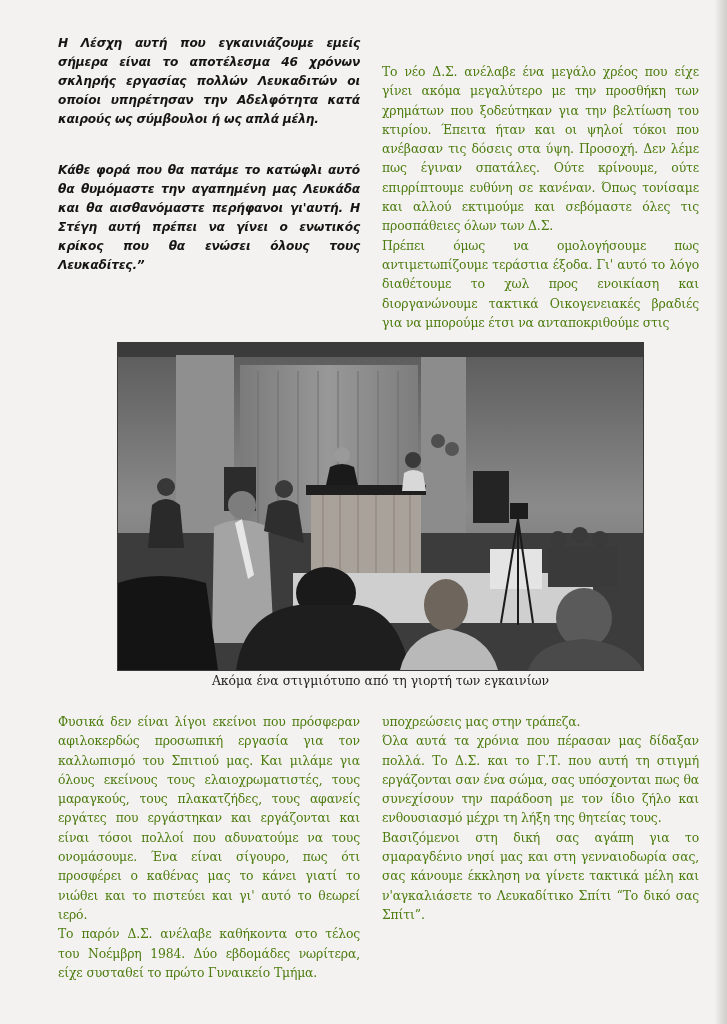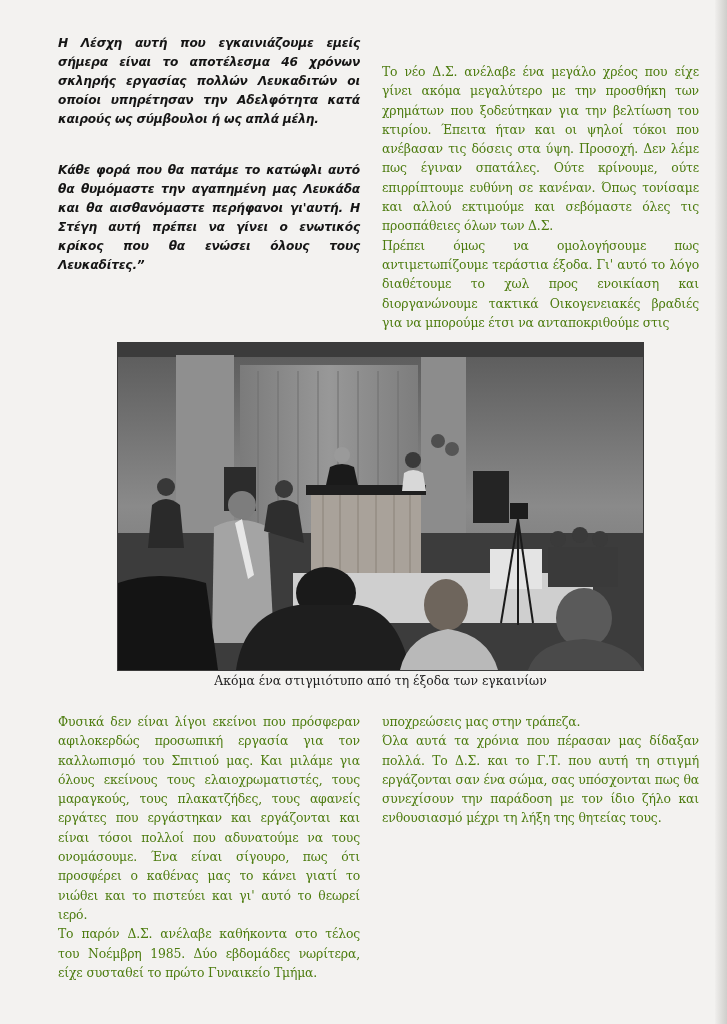--- a/index.html
+++ b/index.html
@@ -136,23 +136,24 @@
     <path d="M0 327 L0 240 Q40 226 88 240 L100 327 Z" fill="#141414"></path>
     <g fill="#3a3a3a">
       <circle cx="440" cy="196" r="8"></circle>
         <circle cx="462" cy="192" r="8"></circle>
         <circle cx="482" cy="196" r="8"></circle>
       <rect x="430" y="204" width="70" height="40"></rect>
     </g>
   </svg>
 </div>
 
-<div class="caption">Ακόμα ένα στιγμιότυπο από τη έξοδα των εγκαινίων</div>
+<div class="caption">Ακόμα ένα στιγμιότυπο από τη γιορτή των εγκαινίων</div>
 
 <div class="col left-bottom body">
   <p>Φυσικά δεν είναι λίγοι εκείνοι που πρόσφεραν αφιλοκερδώς προσωπική εργασία για τον καλλωπισμό του Σπιτιού μας. Και μιλάμε για όλους εκείνους τους ελαιοχρωματιστές, τους μαραγκούς, τους πλακατζήδες, τους αφανείς εργάτες που εργάστηκαν και εργάζονται και είναι τόσοι πολλοί που αδυνατούμε να τους ονομάσουμε. Ένα είναι σίγουρο, πως ότι προσφέρει ο καθένας μας το κάνει γιατί το νιώθει και το πιστεύει και γι' αυτό το θεωρεί ιερό.</p>
-  <p>Το παρόν Δ.Σ. ανέλαβε καθήκοντα στο τέλος του Νοέμβρη 1985. Δύο εβδομάδες νωρίτερα, είχε συσταθεί το πρώτο Γυναικείο Τμήμα.</p>
+  <p>Το παρόν Δ.Σ. ανέλαβε καθήκοντα στο τέλος του Νοέμβρη 1984. Δύο εβδομάδες νωρίτερα, είχε συσταθεί το πρώτο Γυναικείο Τμήμα.</p>
 </div>
 
 <div class="col right-bottom body">
   <p>υποχρεώσεις μας στην τράπεζα.</p>
   <p>Όλα αυτά τα χρόνια που πέρασαν μας δίδαξαν πολλά. Το Δ.Σ. και το Γ.Τ. που αυτή τη στιγμή εργάζονται σαν ένα σώμα, σας υπόσχονται πως θα συνεχίσουν την παράδοση με τον ίδιο ζήλο και ενθουσιασμό μέχρι τη λήξη της θητείας τους.</p>
+  <p>Βασιζόμενοι στη δική σας αγάπη για το σμαραγδένιο νησί μας και στη γενναιοδωρία σας, σας κάνουμε έκκληση να γίνετε τακτικά μέλη και ν'αγκαλιάσετε το Λευκαδίτικο Σπίτι “Το δικό σας Σπίτι”.</p>
 </div>
 
 </body></html>

